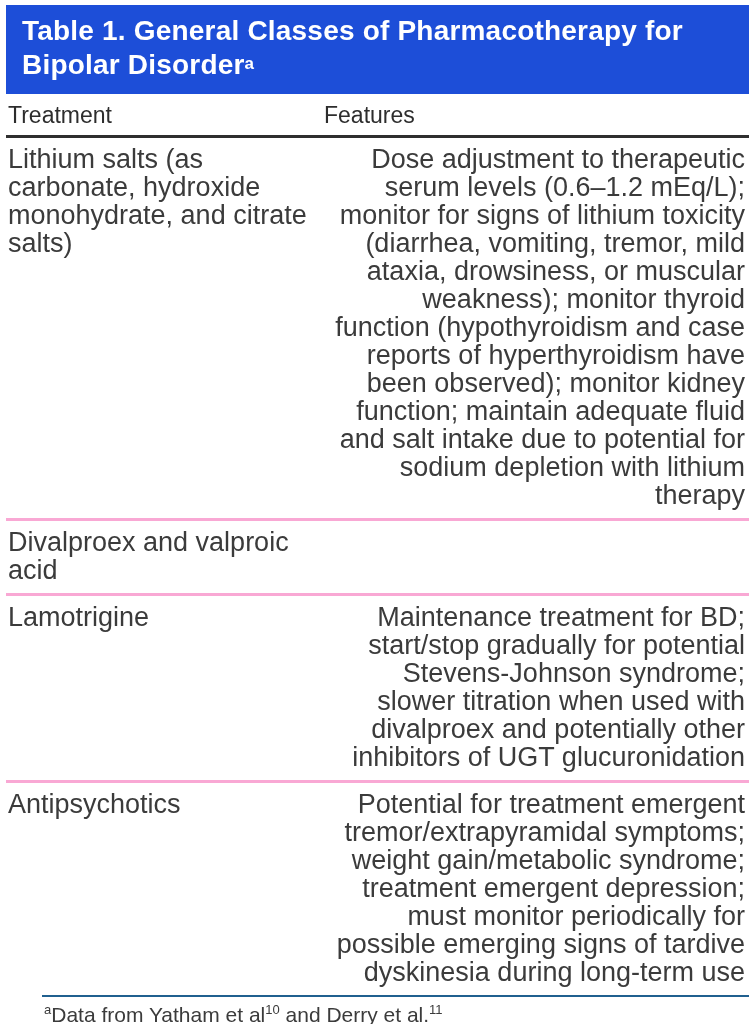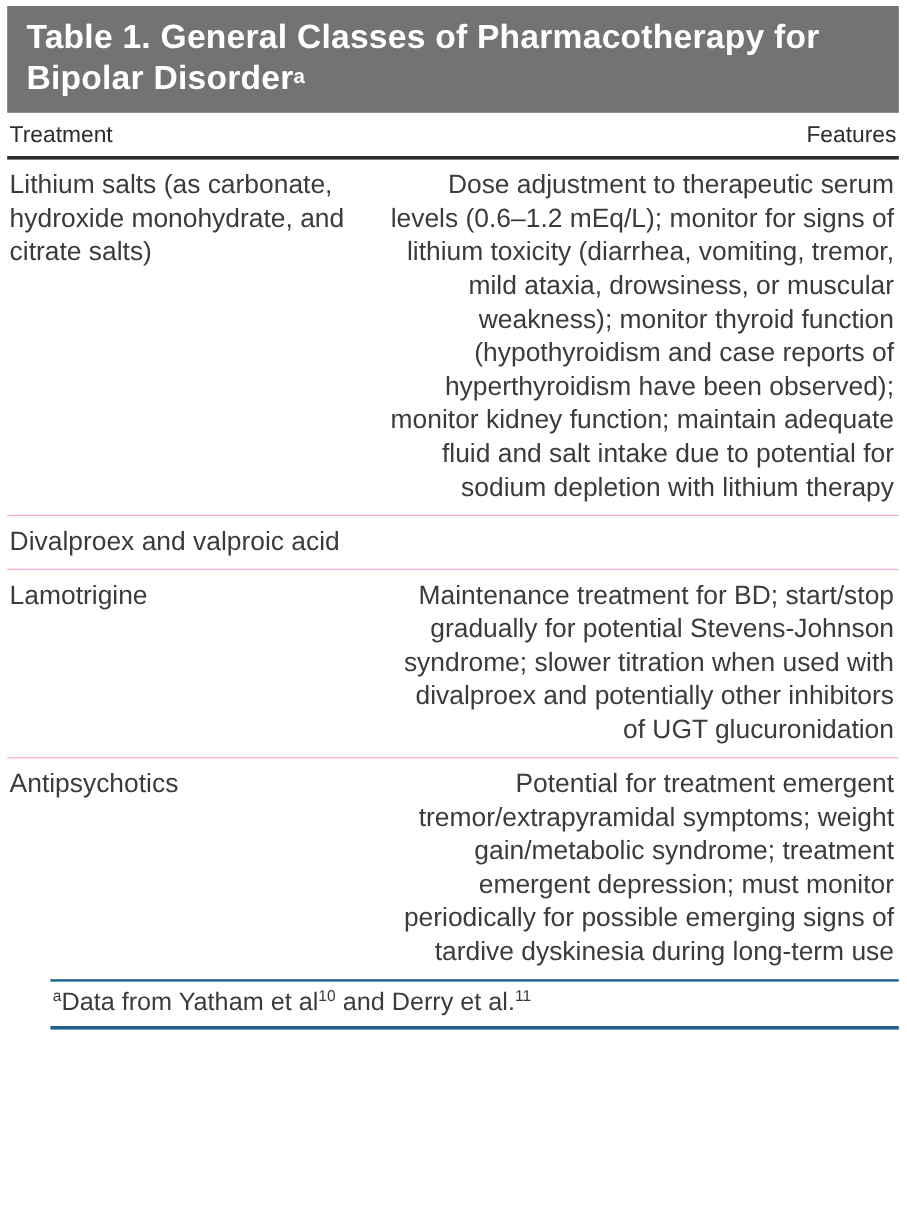--- a/index.html
+++ b/index.html
@@ -12,54 +12,54 @@
     overflow: hidden;
   }
   .page {
     width: 756px;
     min-height: 1024px;
     background: #ffffff;
     padding: 5px 7px 0 6px;
   }
   
   .banner {
-    background: #737373;
+    background: #1d4ed8;
     color: #ffffff;
     padding: 9px 16px 12px 16px;
     font-size: 28px;
     font-weight: bold;
     line-height: 34px;
     letter-spacing: 0.2px;
   }
   .banner sup {
     font-size: 17px;
     font-weight: bold;
     vertical-align: top;
     position: relative;
     top: -1px;
   }
   
   .colhead {
     display: grid;
     grid-template-columns: 316px 1fr;
     padding: 8px 2px 6px 2px;
     border-bottom: 3px solid #2f2f2f;
-    font-size: 19px;
+    font-size: 23px;
     color: #2d2d2d;
   }
-  .colhead .features-head { text-align: right; }
+  .colhead .features-head { text-align: left; }
   
   .trow {
     display: grid;
     grid-template-columns: 316px 1fr;
     padding: 7px 2px 9px 2px;
-    font-size: 22px;
+    font-size: 27px;
     line-height: 28px;
   }
-  .trow + .trow { border-top: 1px solid #f9a8d4; }
+  .trow + .trow { border-top: 3px solid #f9a8d4; }
   .cell-features { padding-right: 2px; text-align: right; }
   
   .footnote {
     border-top: 2px solid #20608f;
     border-bottom: 3px solid #20608f;
     padding: 5px 2px 6px 2px;
     font-size: 21px;
     line-height: 26px;
     color: #3b3b3b;
     margin-left: 36px;

